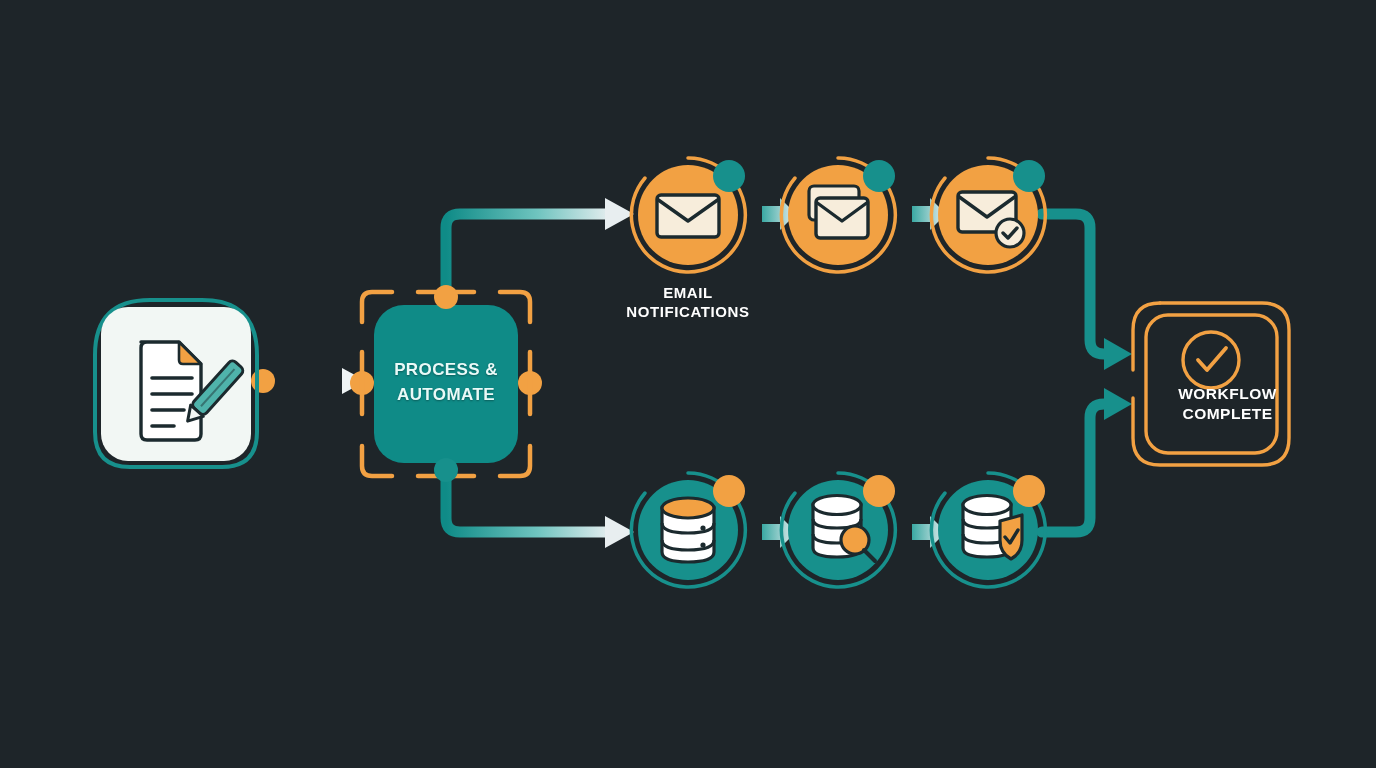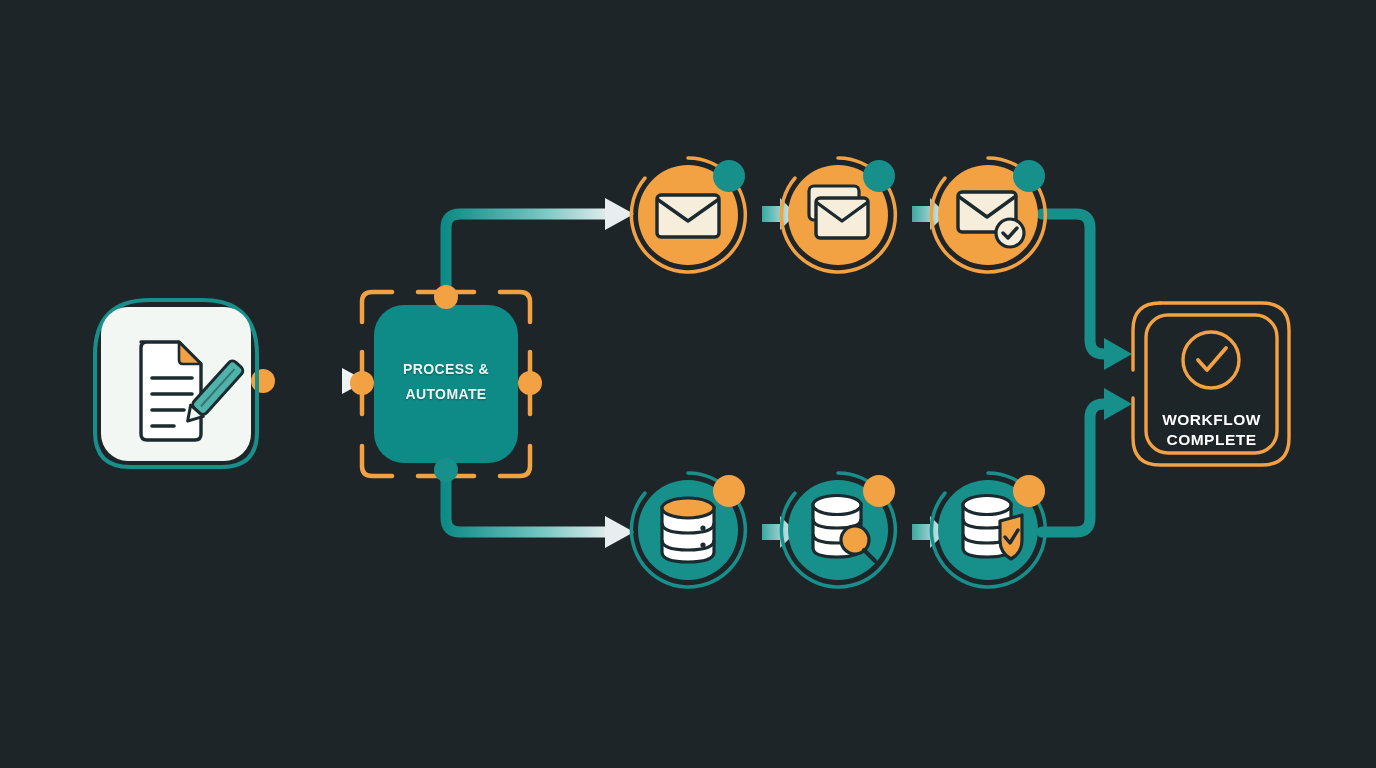--- a/index.html
+++ b/index.html
@@ -33,21 +33,21 @@
     line-height: 19px;
     letter-spacing: 0.6px;
     white-space: pre-line;
     pointer-events: none;
   }
   .box-text {
     position: absolute;
     text-align: center;
     color: #eafaf8;
     font-weight: bold;
-    font-size: 14px;
+    font-size: 17px;
     line-height: 25px;
     letter-spacing: 0.4px;
     white-space: pre-line;
     text-shadow: 0 1px 2px rgba(0,0,0,0.35);
     pointer-events: none;
   }
   .wf-text {
     position: absolute;
     text-align: center;
     color: #ffffff;
@@ -255,18 +255,20 @@
       <g>
         <circle cx="1211" cy="360" r="28" fill="none" stroke="#f2a143" stroke-width="3.4"></circle>
         <path d="M1198 360 L1207 370 L1226 348" fill="none" stroke="#f2a143" stroke-width="3.8" stroke-linecap="round" stroke-linejoin="round"></path>
       </g>
     </g>
   </svg>
 
   <div class="box-text" style="left:362px; top:357px; width:168px;">PROCESS &amp;
 AUTOMATE</div>
 
-
-
-  <div class="wf-text" style="left:1146px; top:410px; width:131px;">WORKFLOW
+  <div class="node-label" style="left:588px; top:283px; width:200px;">EMAIL
+NOTIFICATIONS</div>
+
+
+  <div class="wf-text" style="left:1146px; top:384px; width:131px;padding-left:16px;">WORKFLOW
 COMPLETE</div>
 
 </div>
 
 </body></html>

